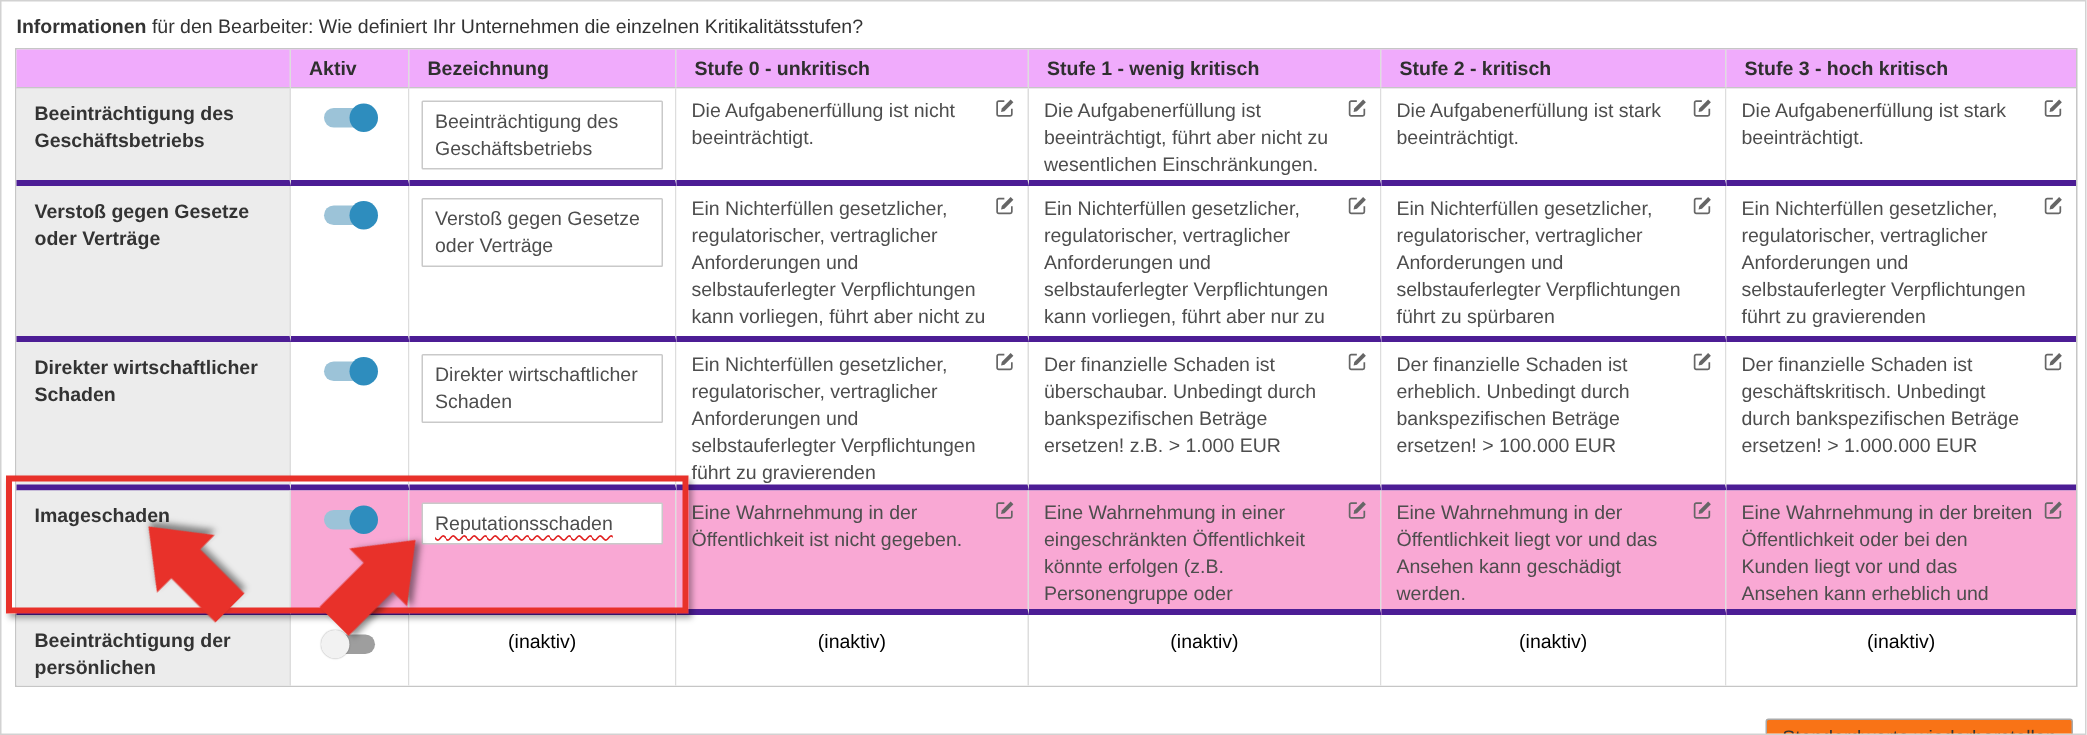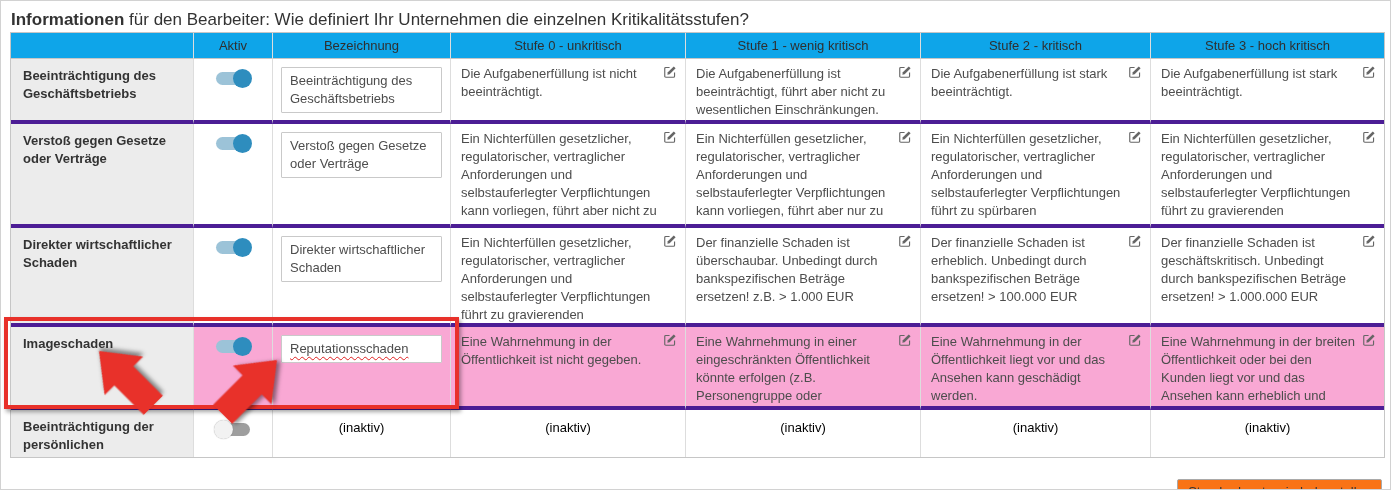--- a/index.html
+++ b/index.html
@@ -2,36 +2,36 @@
 <html lang="de"><head>
 <meta charset="utf-8">
 <style>
   * { box-sizing: border-box; margin: 0; padding: 0; }
   html,body { width:1391px; height:490px; }
   body {
     font-family: "Liberation Sans", sans-serif;
     background:#fff; color:#333; position:relative;
     border:1px solid #d2d2d2; overflow:hidden;
   }
-  .info-line { position:absolute; left:10px; top:9px; font-size:17px; color:#333; }
+  .info-line { position:absolute; left:10px; top:9px; font-size:13px; color:#333; }
   .info-line b { font-weight:bold; }
 
   .tbl { position:absolute; left:9px; top:31px; width:1375px; border:1px solid #c6c6c6; background:#fff; }
   .row { display:grid; grid-template-columns:183px 79px 178px 235px 235px 230px 233px; }
   .cell {
     border-right:1px solid #ddd; border-bottom:4px solid #4c1d95;
     position:relative; overflow:hidden; background:#fff;
     font-size:13px; line-height:18px; color:#4d4d4d;
   }
   .row .cell:last-child { border-right:none; }
   .row:last-child .cell { border-bottom:none; }
 
   .hdr .cell {
-    background:#0ea5e9; font-weight:normal; color:#2f2f2f;
-    padding:4px 12px; border-bottom:1px solid #c6c6c6; font-size:13px;text-align:center;
+    background:#f0abfc; font-weight:bold; color:#2f2f2f;
+    padding:4px 12px; border-bottom:1px solid #c6c6c6; font-size:13px;
   }
   .label-cell { background:#ececec; font-weight:bold; color:#333; padding:8px 12px; }
   .aktiv-cell { padding-top:10px; }
   .bez-cell { padding:8px 8px; }
   .level-cell { padding:6px 28px 6px 10px; }
 
   .h-hdr { height:26px; } .h-r1 { height:65px; } .h-r2 { height:104px; }
   .h-r3 { height:99px; } .h-r4 { height:83px; } .h-r5 { height:47px; }
 
   .hl { background:#f9a8d4; }

